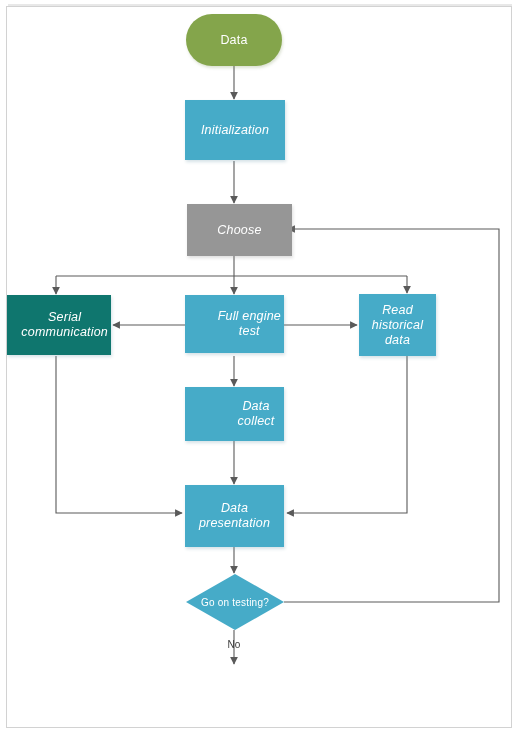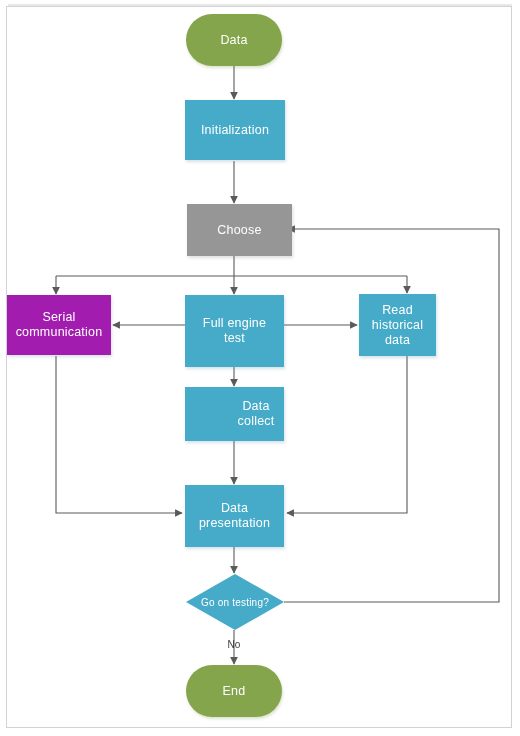--- a/index.html
+++ b/index.html
@@ -50,20 +50,21 @@
     justify-content: center;
     text-align: center;
     color: #ffffff;
     font-size: 12.5px;
     line-height: 15px;
     box-sizing: border-box;
     letter-spacing: 0.2px;
   }
   .node-rect {
     box-shadow: 1px 2px 3px rgba(120,160,175,0.30);
+    font-style: italic;
   }
   .node-terminator {
     border-radius: 26px;
     box-shadow: 1px 2px 3px rgba(140,160,110,0.30);
   }
   .node-decision {
     background: transparent !important;
     box-shadow: none;
     overflow: visible;
   }
@@ -151,26 +152,26 @@
   </div>
 
   <div class="node node-rect" style="left:185px; top:100px; width:100px; height:60px; background:#46abc8;">
     <span class="node-text">Initialization</span>
   </div>
 
   <div class="node node-rect" style="left:187px; top:204px; width:105px; height:52px; background:#969696; box-shadow:1px 2px 3px rgba(150,150,150,0.30);">
     <span class="node-text">Choose</span>
   </div>
 
-  <div class="node node-rect" style="left:7px; top:295px; width:104px; height:60px; background:#a21caf;">
+  <div class="node node-rect" style="left:7px; top:295px; width:104px; height:60px; background:#0f766e;justify-content:flex-end;">
     <span class="node-text">Serial
 communication</span>
   </div>
 
-  <div class="node node-rect" style="left:185px; top:295px; width:99px; height:72px; background:#46abc8;">
+  <div class="node node-rect" style="left:185px; top:295px; width:99px; height:58px; background:#46abc8;justify-content:flex-end;">
     <span class="node-text">Full engine
 test</span>
   </div>
 
   <div class="node node-rect" style="left:359px; top:294px; width:77px; height:62px; background:#46abc8;">
     <span class="node-text">Read
 historical
 data</span>
   </div>
 
@@ -183,17 +184,14 @@
 presentation</span>
   </div>
 
   <div class="node node-decision" style="left:186px; top:574px; width:98px; height:56px;">
     <svg class="diamond-shape" viewBox="0 0 98 56" preserveAspectRatio="none">
       <polygon points="49,0 98,28 49,56 0,28" fill="#46abc8"></polygon>
     </svg>
     <span class="decision-label">Go on testing?</span>
   </div>
 
-  <div class="node node-terminator" style="left:186px; top:665px; width:96px; height:52px; background:#84a54b;">
-    <span class="node-text">End</span>
-  </div>
 
 </div>
 
 </body></html>

